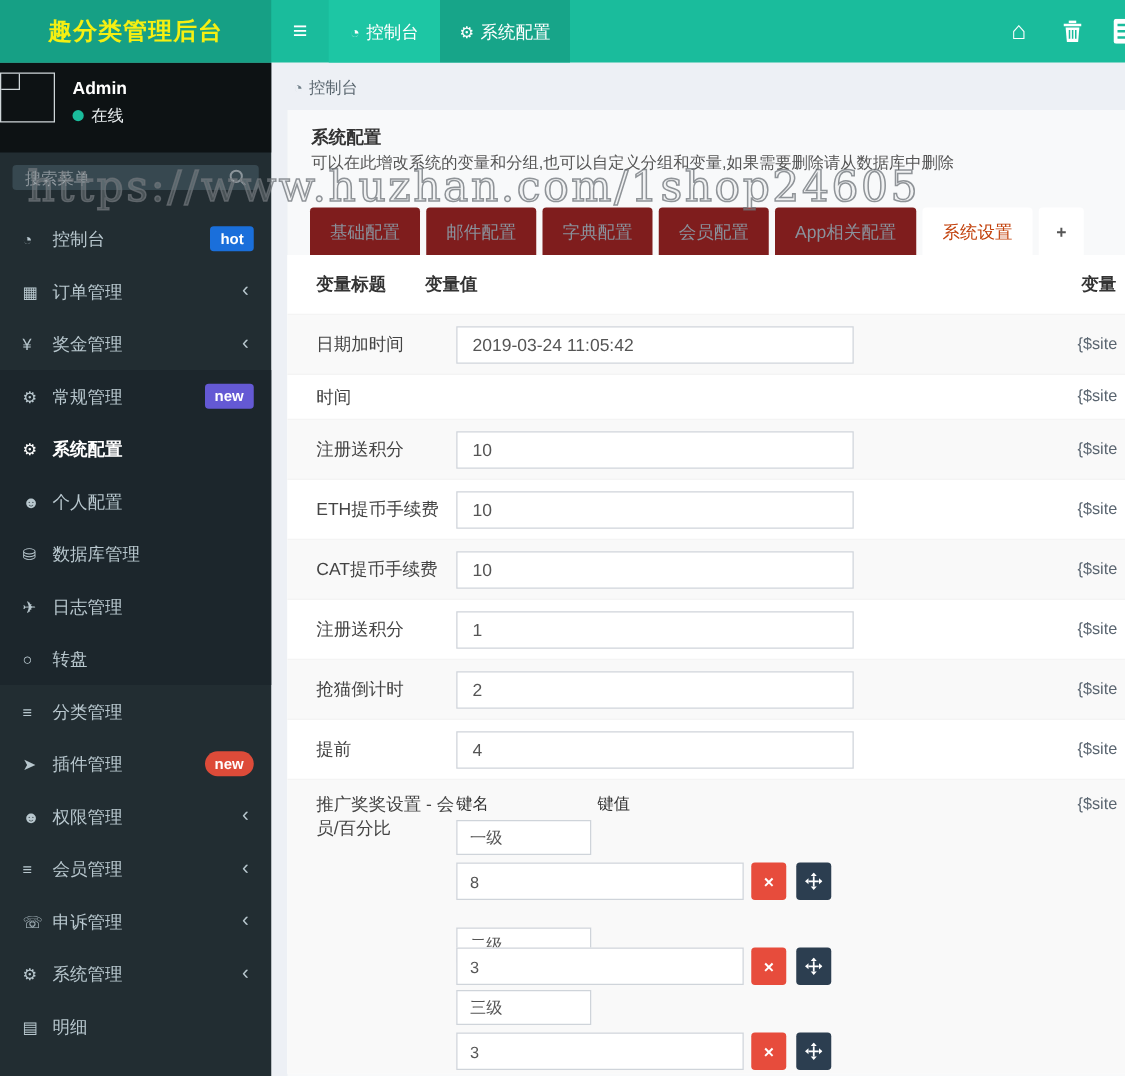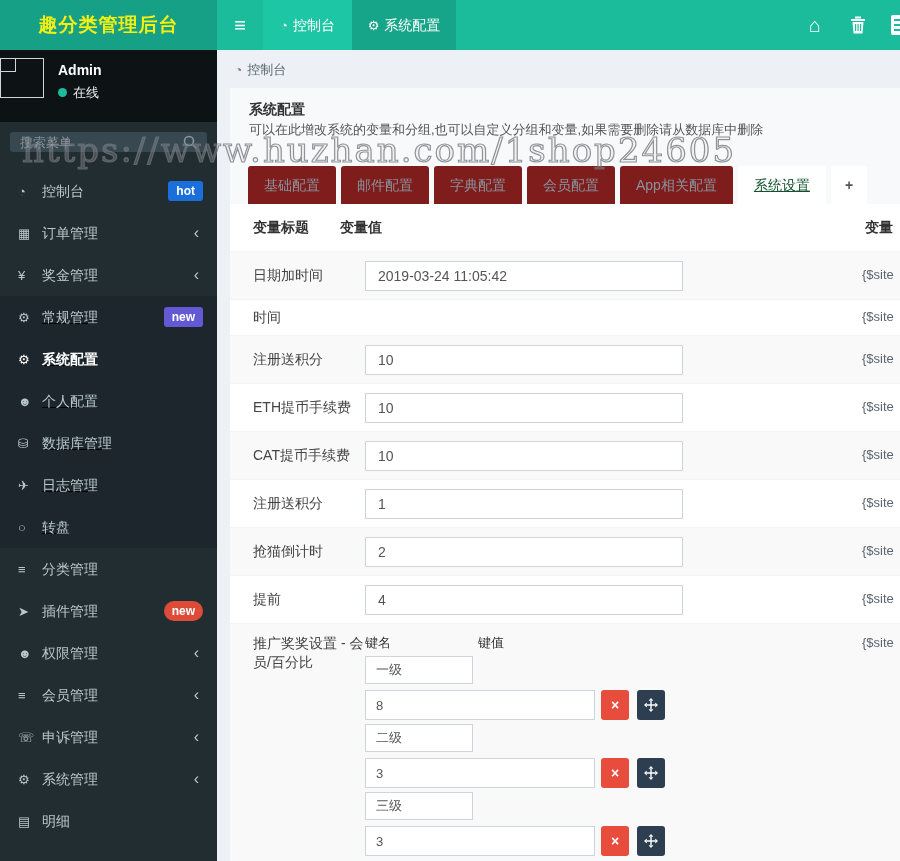--- a/index.html
+++ b/index.html
@@ -33,42 +33,42 @@
   .u-dot { display:inline-block; width:9px; height:9px; border-radius:50%; background:#1abc9c; margin-right:6px; }
   .side-search { position:absolute; top:82px; left:10px; width:197px; height:20px; background:#374850;
     border-radius:3px; display:flex; align-items:center; padding:0 10px; }
   .side-search input { flex:1; background:transparent; border:none; outline:none; color:#ccd5d9; font-size:13px; width:140px;
     font-family:"Liberation Sans","DejaVu Sans",sans-serif; }
   .side-search input::placeholder { color:#8c959b; }
   .menu { position:absolute; top:120px; left:0; width:217px; }
   .m-item { position:relative; height:42px; line-height:42px; padding-left:18px; color:#b8c7ce; font-size:14px;
     white-space:nowrap; cursor:pointer; }
   .m-item .mi { display:inline-block; width:24px; font-size:13px; text-align:left; }
-  .m-group { background:#1c262c;text-decoration:underline; }
+  .m-group { background:#1c262c; }
   .m-item.active { color:#ffffff; font-weight:bold; }
   .chev { position:absolute; right:18px; top:0; font-size:16px; color:#b8c7ce; }
   .badge { position:absolute; right:14px; top:11px; height:20px; line-height:20px; padding:0 8px;
     color:#fff; font-size:12px; font-weight:bold; border-radius:3px; }
   .b-blue { background:#1a6fdb; }
   .b-purple { background:#6459d4; }
   .b-red { background:#dd4b39; border-radius:10px; }
 
   
   .content { position:absolute; left:217px; top:50px; width:683px; height:811px; background:#edf0f5; }
   .breadcrumb { position:absolute; top:11px; left:18px; color:#5b6770; font-size:13px; }
   .breadcrumb .nico { margin-right:5px; font-size:12px; color:#72808a; }
 
   .panel { position:absolute; left:13px; top:38px; width:700px; height:773px; background:#f8f9fa; }
   .panel-title { position:absolute; left:19px; top:13px; font-size:14px; font-weight:bold; color:#333; }
   .panel-desc  { position:absolute; left:19px; top:33px; font-size:13px; color:#555; }
 
   .tabs { position:absolute; left:18px; top:78px; height:38px; white-space:nowrap; }
   .tab { display:inline-block; height:38px; line-height:38px; padding:0 16px; margin-right:5px;
     background:#7f1d1d; color:#8a929c; font-size:14px; border-radius:3px 3px 0 0; cursor:pointer; }
-  .tab.active { background:#fff; color:#14532d;text-decoration:underline; }
+  .tab.active { background:#fff; color:#c2410c; }
   .tab.add { background:#fff; color:#555; padding:0 14px; font-weight:bold; }
 
   .vtable { position:absolute; left:0; top:116px; width:700px; background:#fff; }
   .vrow { position:relative; width:700px; border-bottom:1px solid #f4f4f4; background:#fff; }
   .vrow.stripe { background:#f9f9f9; }
   .vh { height:48px; }
   .vh span { position:absolute; top:15px; font-size:14px; font-weight:bold; color:#333; }
   .h-label { left:23px; } .h-value { left:110px; } .h-var { left:635px; }
   .r-label { position:absolute; left:23px; top:14px; width:112px; font-size:14px; color:#444; line-height:19px; }
   .r-var { position:absolute; left:620px; top:15px; font-size:13px; color:#5a6570; white-space:nowrap;margin-left:12px; }
@@ -280,21 +280,21 @@
           <input class="kv-val" style="top: 66px;" value="8">
           <button class="kbtn kbtn-del" style="top:66px">
               <span>×</span>
             </button>
           <button class="kbtn kbtn-move" style="top:66px">
             <svg width="14" height="14" viewBox="0 0 14 14">
                 <path fill="#fff" d="M7 0l2.4 2.8H4.6zM7 14l-2.4-2.8h4.8zM0 7l2.8-2.4v4.8zM14 7l-2.8 2.4V4.6zM6.3 3h1.4v8H6.3zM3 6.3h8v1.4H3z"></path>
               </svg>
           </button>
 
-          <input class="kv-key" style="top: 100px;" value="二级">
+          <input class="kv-key" style="top: 118px;" value="二级">
           <input class="kv-val" style="top: 134px;" value="3">
           <button class="kbtn kbtn-del" style="top:134px">
               <span>×</span>
             </button>
           <button class="kbtn kbtn-move" style="top:134px">
             <svg width="14" height="14" viewBox="0 0 14 14">
                 <path fill="#fff" d="M7 0l2.4 2.8H4.6zM7 14l-2.4-2.8h4.8zM0 7l2.8-2.4v4.8zM14 7l-2.8 2.4V4.6zM6.3 3h1.4v8H6.3zM3 6.3h8v1.4H3z"></path>
               </svg>
           </button>
 

